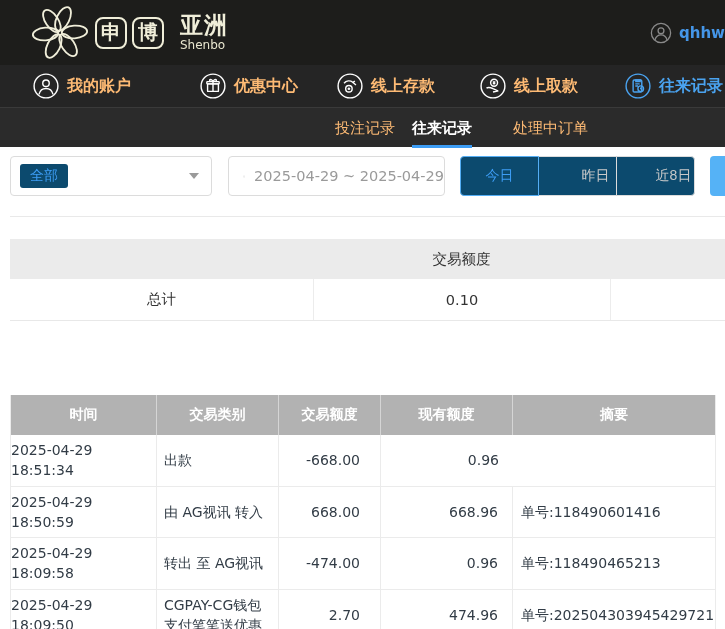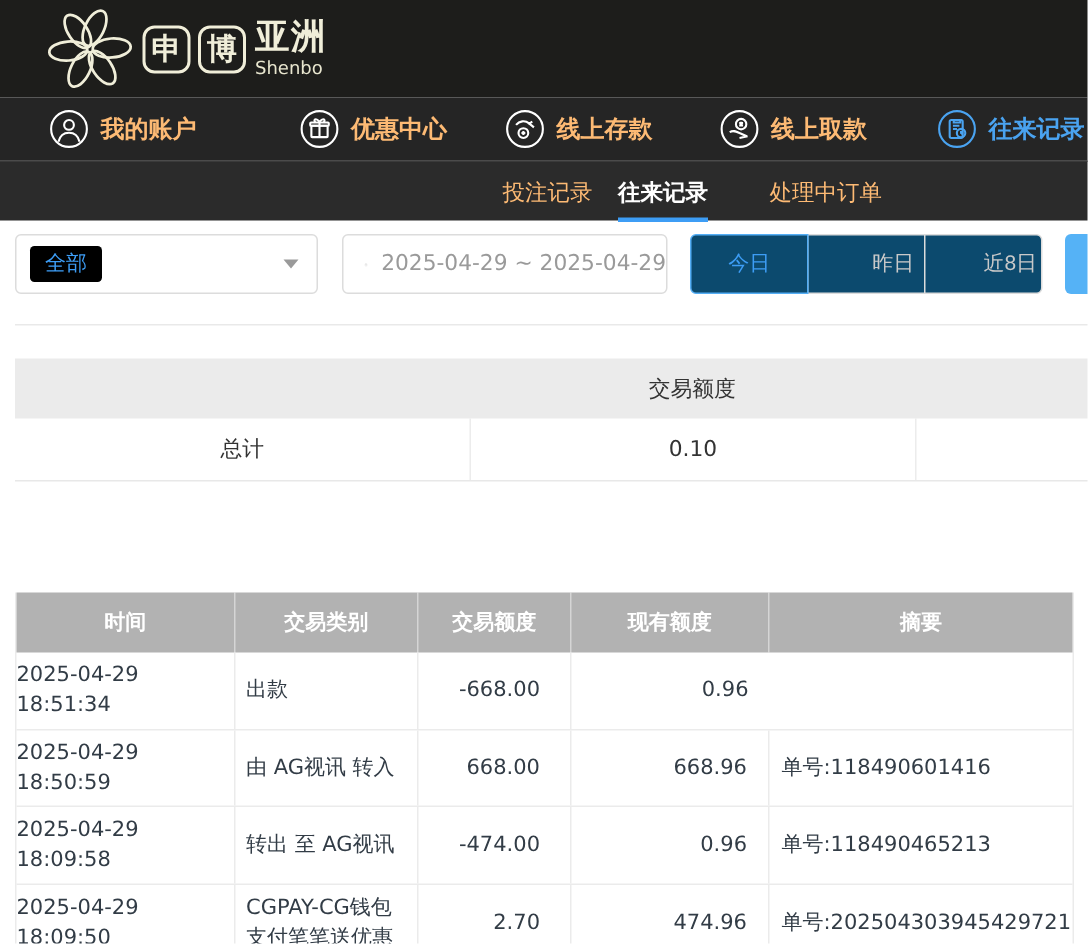--- a/index.html
+++ b/index.html
@@ -7,21 +7,21 @@
   .viewport { position:relative; width:725px; height:629px; overflow:hidden; background:#fff; }
   .stage { position:relative; width:1010px; }
 
   
   .topbar { position:relative; height:65px; background:#1d1d1b; display:flex; align-items:center; }
   .logo { display:flex; align-items:center; margin-left:30px; color:#f0eed9; }
   .logo-flower { width:60px; height:58px; }
   .logo-box { width:32px; height:32px; border:2px solid #f0eed9; border-radius:8px;
               display:flex; align-items:center; justify-content:center;
               font-size:20px; font-weight:bold; margin-left:5px; }
-  .logo-right { margin-left:6px; line-height:1; }
+  .logo-right { margin-left:16px; line-height:1; }
   .logo-region { font-size:23px; font-weight:bold; letter-spacing:1px; }
   .logo-latin { font-size:12px; color:#e8e6cf; margin-top:2px; }
   .userchip { position:absolute; left:650px; top:0; height:65px; display:flex; align-items:center; gap:7px; }
   .userchip svg { display:block; }
   .username { color:#4596e8; font-size:15px; font-weight:bold; white-space:nowrap; }
 
   
   .mainnav { position:relative; height:42px; background:#252525; }
   .nav-item { position:absolute; top:0; height:42px; display:flex; align-items:center; gap:8px;
               color:#fdba74; font-size:16px; font-weight:600; cursor:pointer; white-space:nowrap; }
@@ -32,21 +32,21 @@
   .subnav { position:relative; height:40px; background:#2b2b2b; border-top:1px solid #3a3a3a; }
   .tab { position:absolute; top:0; height:40px; display:flex; align-items:center;
          color:#fdba74; font-size:15px; cursor:pointer; white-space:nowrap; }
   .tab.active { color:#ffffff; font-weight:bold; }
   .tab.active::after { content:""; position:absolute; left:0; right:0; bottom:0; height:3px; background:#3d9df5; }
 
   
   .filters { position:relative; height:70px; }
   .select-box { position:absolute; left:10px; top:9px; width:202px; height:40px; border:1px solid #dcdcdc;
                 border-radius:4px; background:#fff; display:flex; align-items:center; cursor:pointer; }
-  .chip { margin-left:9px; background:#000000; color:#3d9df5; font-size:14px; padding:3px 10px; border-radius:3px; }
+  .chip { margin-left:9px; background:#0c4a6e; color:#3d9df5; font-size:14px; padding:3px 10px; border-radius:3px; }
   .caret { position:absolute; right:12px; width:0; height:0;
            border-left:5px solid transparent; border-right:5px solid transparent; border-top:6px solid #9a9a9a; }
   .date-box { position:absolute; left:228px; top:9px; width:217px; height:40px; border:1px solid #dcdcdc;
               border-radius:4px; display:flex; align-items:center; gap:9px; padding-left:14px;
               color:#9a9a9a; font-size:14.5px; cursor:pointer; white-space:nowrap;justify-content:space-between; }
   .quick-group { position:absolute; left:460px; top:9px; display:flex; }
   .quick-btn { width:79px; height:40px; background:#0c4a6e; border:1px solid #dcdcdc; color:#c9c9c9;
                font-size:14px; display:flex; align-items:center; justify-content:center; cursor:pointer; }
   .quick-btn + .quick-btn { margin-left:-1px;padding-left:36px; }
   .quick-btn:first-child { border-radius:4px 0 0 4px; }
@@ -103,20 +103,28 @@
             <span>申</span>
           </div>
       <div class="logo-box">
             <span>博</span>
           </div>
       <div class="logo-right">
         <div class="logo-region">亚洲</div>
         <div class="logo-latin">Shenbo</div>
       </div>
     </div>
+    <div class="userchip">
+      <svg width="22" height="22" viewBox="0 0 24 24" fill="none" stroke="#8a8a8a" stroke-width="1.4">
+        <circle cx="12" cy="12" r="10.5"></circle>
+        <circle cx="12" cy="9.5" r="3.2"></circle>
+        <path d="M5.5 19.5 C 6.5 15.5, 9 14, 12 14 C 15 14, 17.5 15.5, 18.5 19.5"></path>
+      </svg>
+      <span class="username">qhhw</span>
+    </div>
   </div>
 
   <div class="mainnav">
     <div class="nav-item" style="left:33px">
       <svg width="26" height="26" viewBox="0 0 24 24" fill="none" stroke="#fff" stroke-width="1.3">
         <circle cx="12" cy="12" r="11"></circle>
             <circle cx="12" cy="9.5" r="3"></circle>
         <path d="M5.5 19.8 C 6.5 15.8, 9 14.3, 12 14.3 C 15 14.3, 17.5 15.8, 18.5 19.8"></path>
       </svg>
       <span>我的账户</span>

